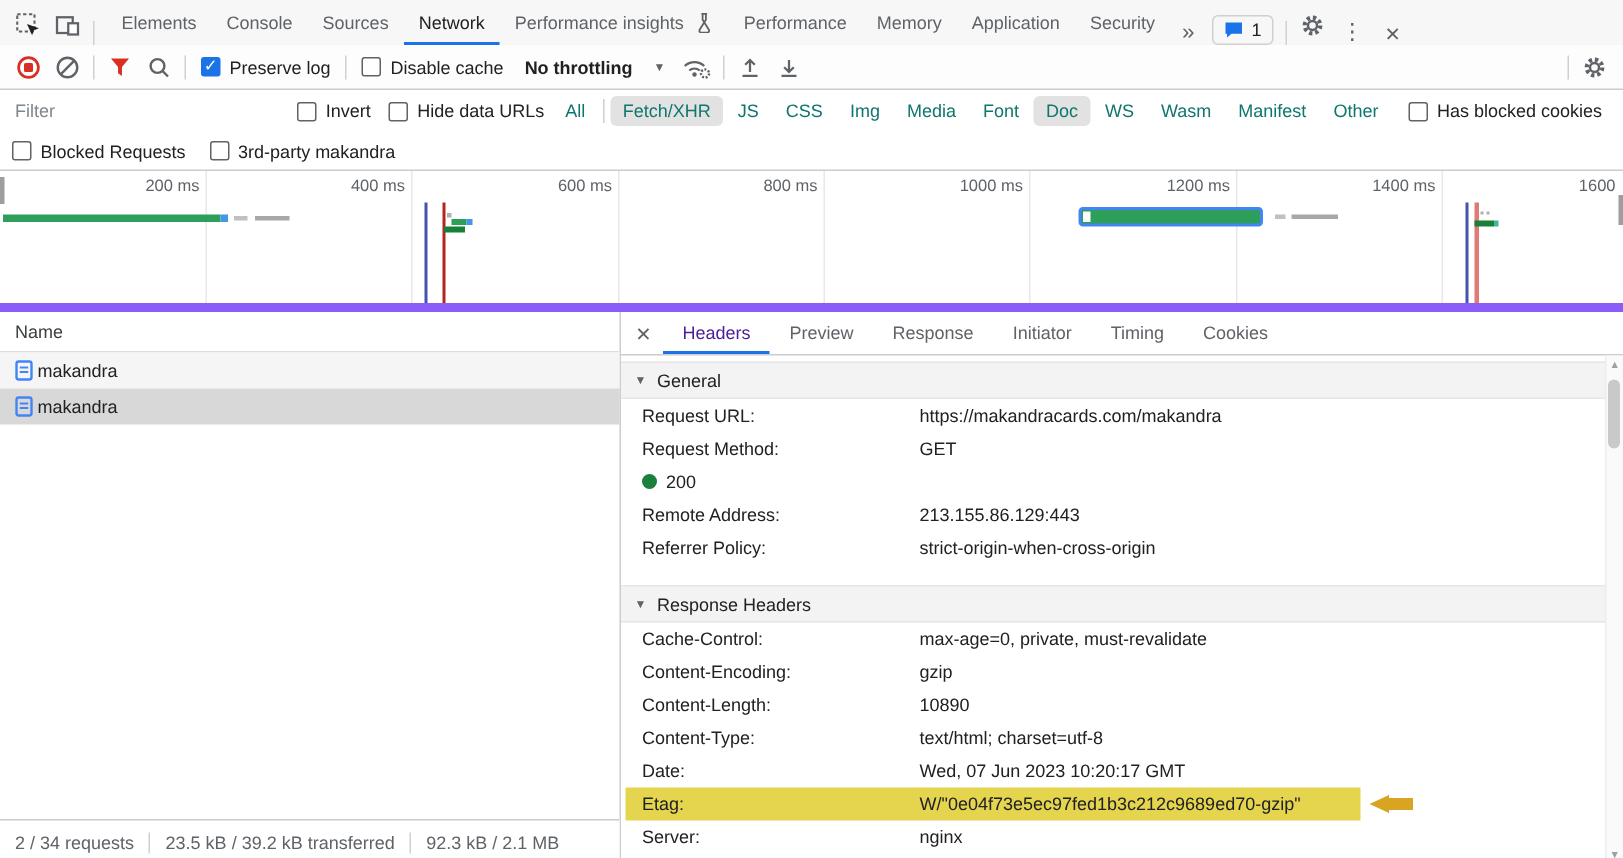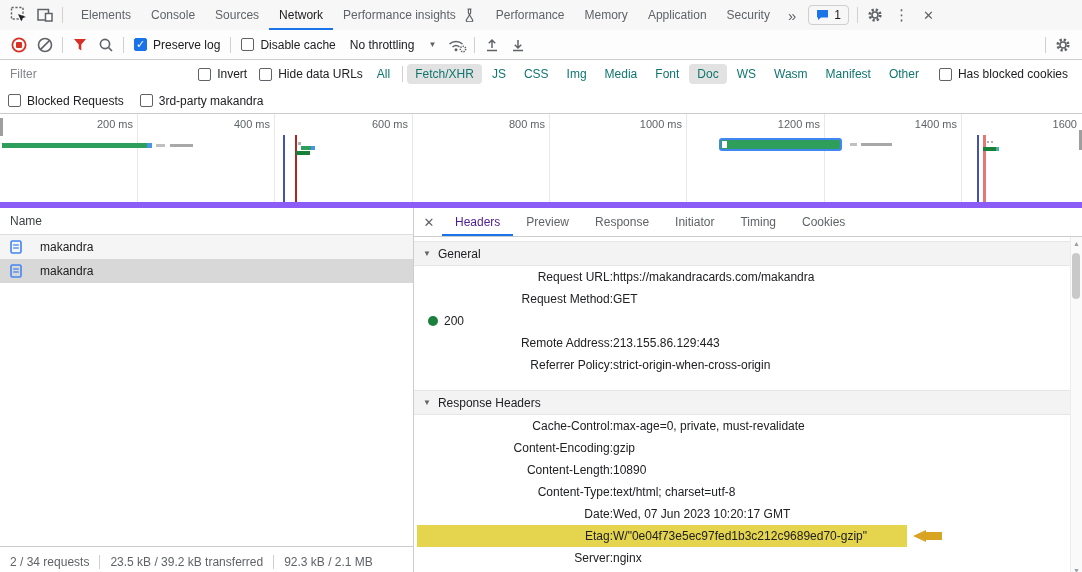--- a/index.html
+++ b/index.html
@@ -1,37 +1,37 @@
 <!DOCTYPE html>
 <html><head>
 <meta charset="utf-8">
 <style>
   html,body{margin:0;padding:0;background:#fff;}
   .devtools{position:relative;width:1082px;height:572px;background:#fff;overflow:hidden;
     font-family:"Liberation Sans",sans-serif;font-size:12px;color:#202124;-webkit-font-smoothing:antialiased;}
   
-  .tabbar{height:30px;display:flex;align-items:center;background:#f7f7f7;padding-left:6px;}
+  .tabbar{height:30px;display:flex;align-items:flex-end;background:#f7f7f7;padding-left:6px;}
   .icon-btn{width:26px;height:26px;display:flex;align-items:center;justify-content:center;flex:none;}
   .vdiv{width:1px;height:16px;background:#d0d0d0;margin:0 4px;flex:none;}
   .tabs{display:flex;height:100%;margin-left:4px;}
   .tab{padding:0 10px;height:100%;display:flex;align-items:center;gap:5px;color:#5f6368;white-space:nowrap;}
   .tab.active{color:#202124;box-shadow:inset 0 -2px 0 #1a73e8;}
   .more-tabs{color:#5f6368;font-size:15px;padding:0 8px;}
   .issues{display:flex;align-items:center;gap:5px;border:1px solid #cfcfcf;border-radius:4px;padding:2px 7px;margin:0 4px;}
   .glyph{color:#5f6368;}
   .kebab{font-size:15px;padding:0 6px;}
   .xclose{font-size:13px;padding:0 8px;}
   
   .toolbar{height:29px;display:flex;align-items:center;background:#fdfdfd;border-bottom:1px solid #ccc;padding:0 6px;}
   .chk-group{display:flex;align-items:center;gap:6px;margin:0 6px;white-space:nowrap;}
   .cb{width:13px;height:13px;box-sizing:border-box;border:1px solid #5f6368;border-radius:2px;background:#fff;
       display:inline-flex;align-items:center;justify-content:center;flex:none;}
   .cb.checked{background:#1a73e8;border-color:#1a73e8;color:#fff;font-size:11px;line-height:1;}
   .cb.checked::after{content:"✓";}
-  .throttle{display:flex;align-items:center;gap:14px;margin:0 8px;white-space:nowrap;}
+  .throttle{display:flex;align-items:center;gap:14px;margin:0 8px;white-space:nowrap;font-weight:bold;}
   .dd-arrow{font-size:8px;color:#5f6368;}
   .spacer{flex:1;}
   
   .filterbar{height:28px;display:flex;align-items:center;padding:0 8px;background:#fff;}
   .filter-input{width:172px;border:none;outline:none;font:inherit;color:#202124;background:#fff;}
   .filter-input::placeholder{color:#80868b;}
   .pills{display:flex;align-items:center;gap:2px;}
   .pill{padding:3px 8px;border-radius:4px;color:#0f766e;white-space:nowrap;}
   .pill.sel{background:#e2e2e2;}
   .optionsrow{height:25px;display:flex;align-items:center;gap:16px;padding:0 8px;background:#fff;border-bottom:1px solid #ccc;}
@@ -39,39 +39,39 @@
   .overview{position:relative;height:88px;background:#fff;border-bottom:6px solid #8b5cf6;overflow:hidden;}
   .gridline{position:absolute;top:0;bottom:0;width:1px;background:#e8e8e8;}
   .tick{position:absolute;top:4px;font-size:11px;color:#5f6368;transform:translateX(-100%);white-space:nowrap;}
   .ovbar{position:absolute;}
   .ovbar.selbar{box-sizing:border-box;border:2px solid #4285f4;border-radius:3px;}
   .ovbar.selbar::before{content:"";position:absolute;left:1px;top:1px;bottom:1px;width:5px;background:#fff;}
   
   .main{display:flex;height:369px;}
   .left{width:413px;flex:none;border-right:1px solid #ccc;position:relative;background:#fff;}
   .name-header{height:26px;line-height:26px;padding:0 10px;border-bottom:1px solid #ddd;color:#3c4043;}
-  .req-row{height:24px;display:flex;align-items:center;gap:18px;padding:0 10px;}
+  .req-row{height:24px;display:flex;align-items:center;gap:3px;padding:0 10px;}
   .req-row.odd{background:#f5f5f5;}
   .req-row.sel{background:#d8d8d8;}
   .statusbar{position:absolute;left:0;right:0;bottom:0;height:30px;border-top:1px solid #ccc;background:#fff;
     display:flex;align-items:center;color:#5f6368;}
   .sb-item{padding:0 10px;white-space:nowrap;}
   .sb-div{width:1px;height:14px;background:#d0d0d0;}
   
   .right{flex:1;display:flex;flex-direction:column;position:relative;background:#fff;}
   .dtabs{height:28px;flex:none;display:flex;align-items:center;border-bottom:1px solid #ccc;padding-left:2px;}
   .dtab{padding:0 13px;height:100%;display:flex;align-items:center;color:#5f6368;}
   .dtab.active{color:#4c1d95;box-shadow:inset 0 -2px 0 #1a73e8;}
   .dclose{width:26px;text-align:center;color:#5f6368;font-size:13px;flex:none;}
   .dcontent{flex:1;position:relative;overflow:hidden;padding-right:12px;}
   .sect-h{height:23px;display:flex;align-items:center;gap:7px;background:#f3f3f3;border-top:1px solid #e6e6e6;
     border-bottom:1px solid #e6e6e6;padding:0 9px;}
   .sect-h .tri{font-size:8px;color:#5f6368;}
   .drow{position:relative;height:22px;display:flex;align-items:center;padding-left:14px;}
-  .dlabel{width:185px;flex:none;position:relative;z-index:1;text-align:right;}
+  .dlabel{width:185px;flex:none;position:relative;z-index:1;}
   .dvalue{position:relative;z-index:1;display:flex;align-items:center;white-space:nowrap;}
   .dot{width:10px;height:10px;border-radius:50%;margin-right:6px;flex:none;}
   .hl{position:absolute;left:3px;top:0;height:22px;width:490px;z-index:0;}
   .hl-arrow{position:absolute;left:499px;top:5px;display:flex;align-items:center;z-index:1;}
   .hl-arrow .head{width:0;height:0;border-top:6px solid transparent;border-bottom:6px solid transparent;}
   .hl-arrow .shaft{width:16px;height:8px;}
   .scroll{position:absolute;right:0;top:29px;bottom:0;width:12px;background:#fafafa;border-left:1px solid #ececec;
     display:flex;flex-direction:column;align-items:center;justify-content:space-between;font-size:7px;color:#9aa0a6;padding:3px 0;box-sizing:border-box;}
   .thumb{position:absolute;right:2px;top:45px;width:8px;height:46px;background:#c9c9c9;border-radius:4px;}
   svg{display:block;}

